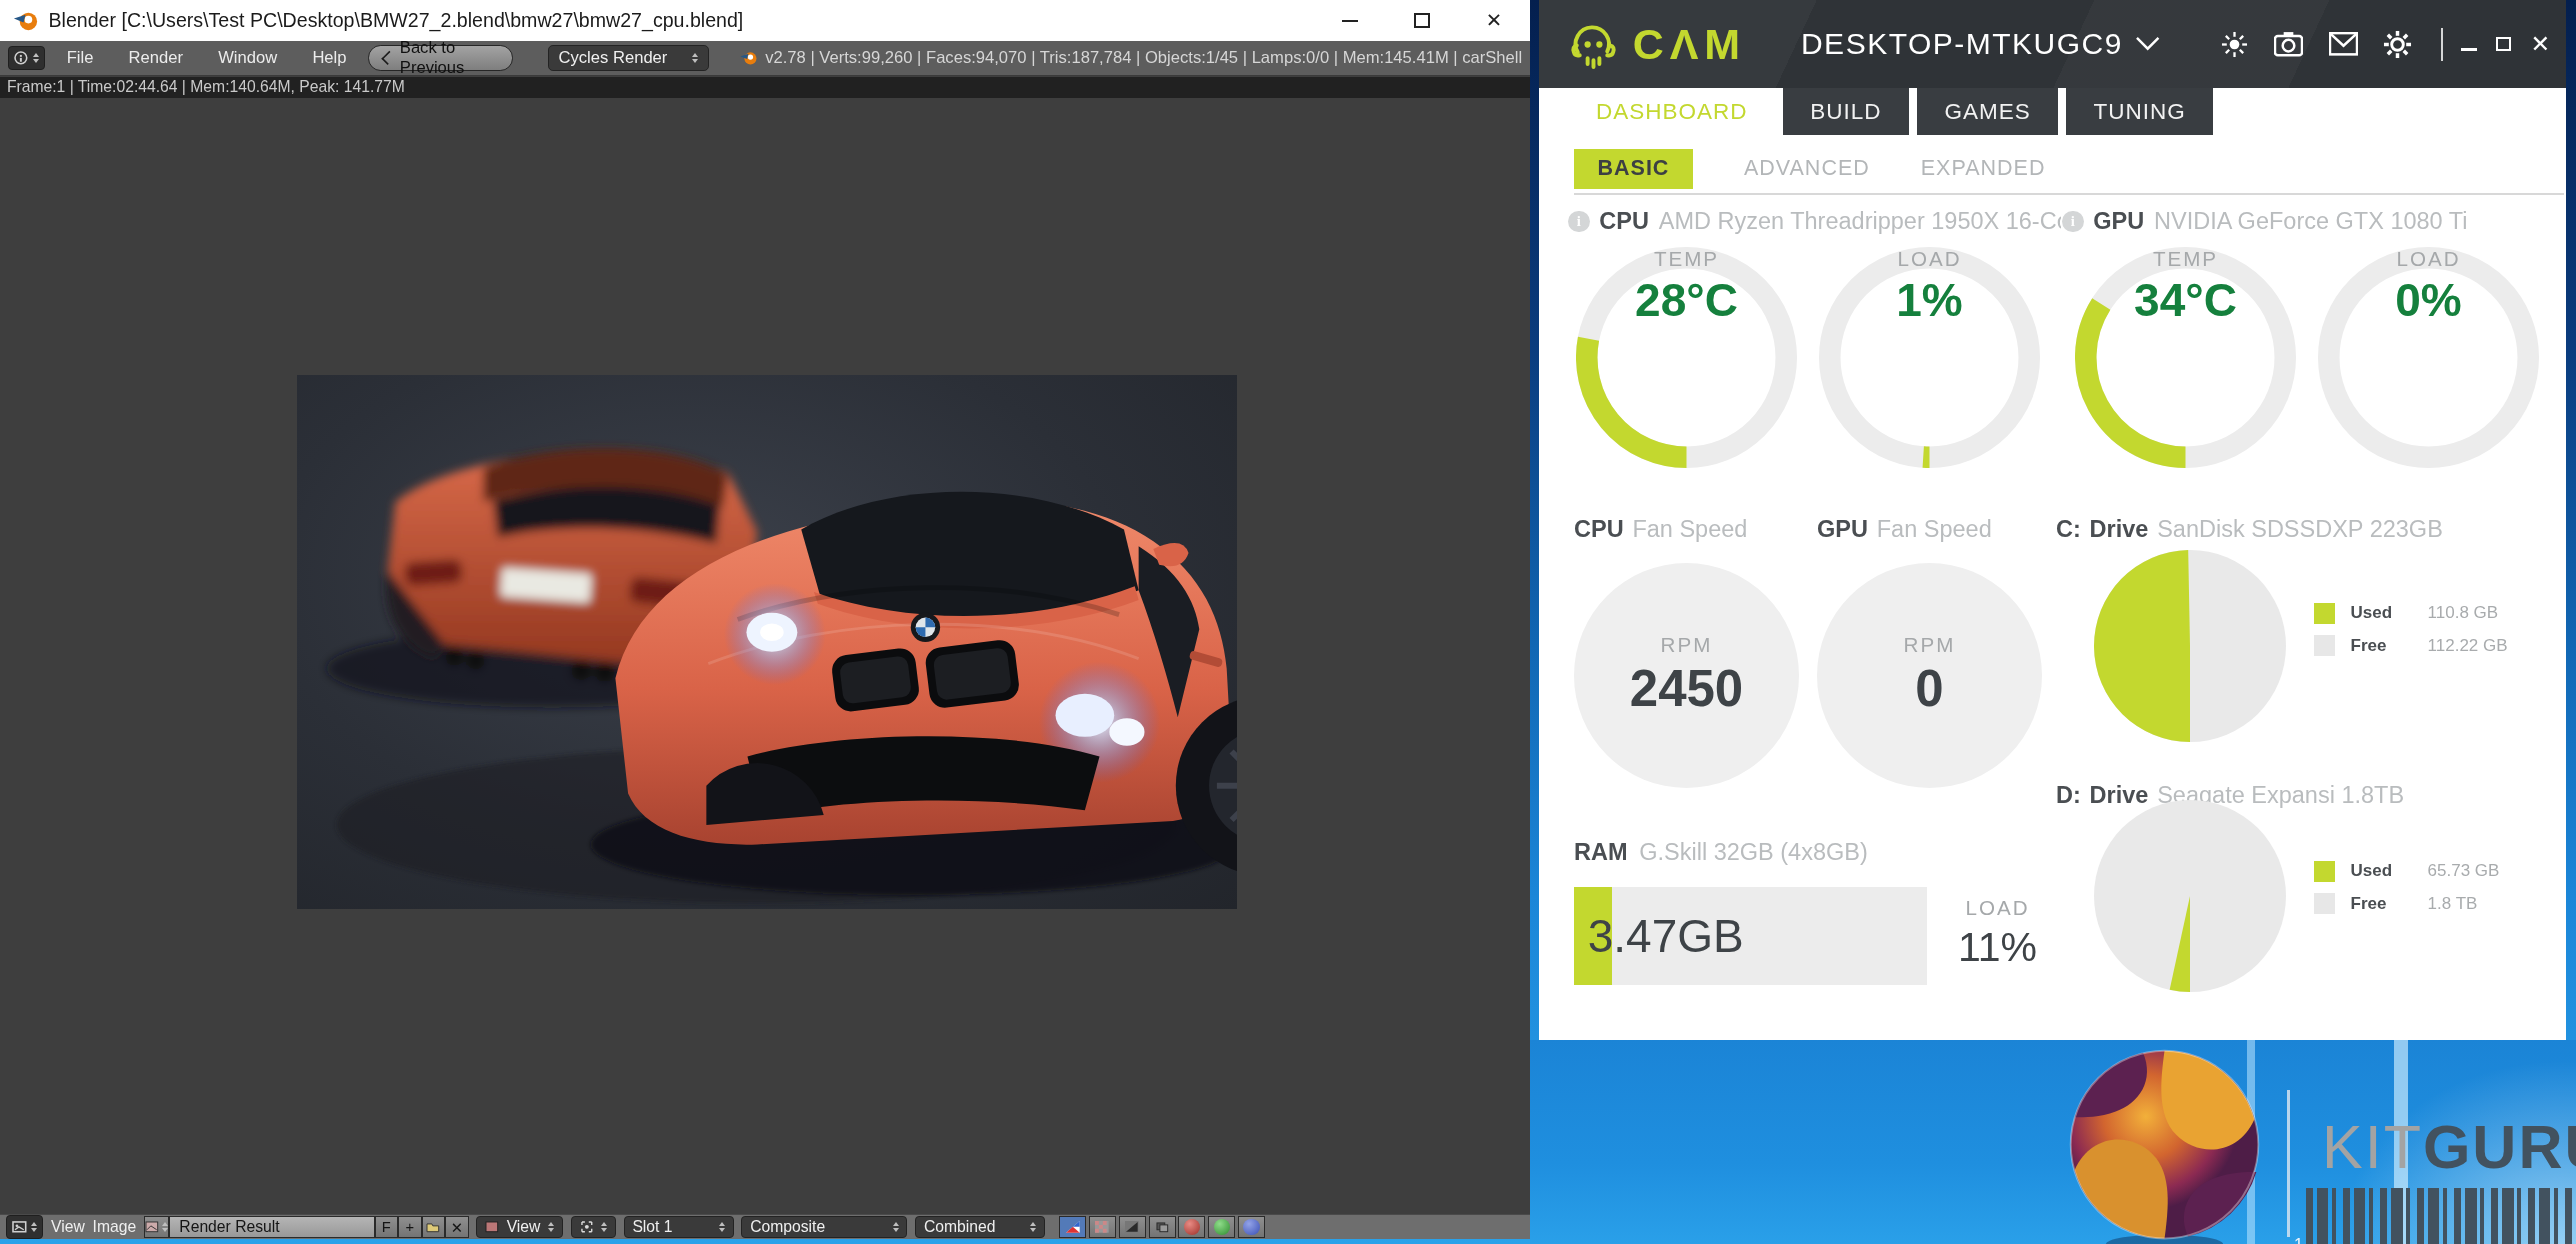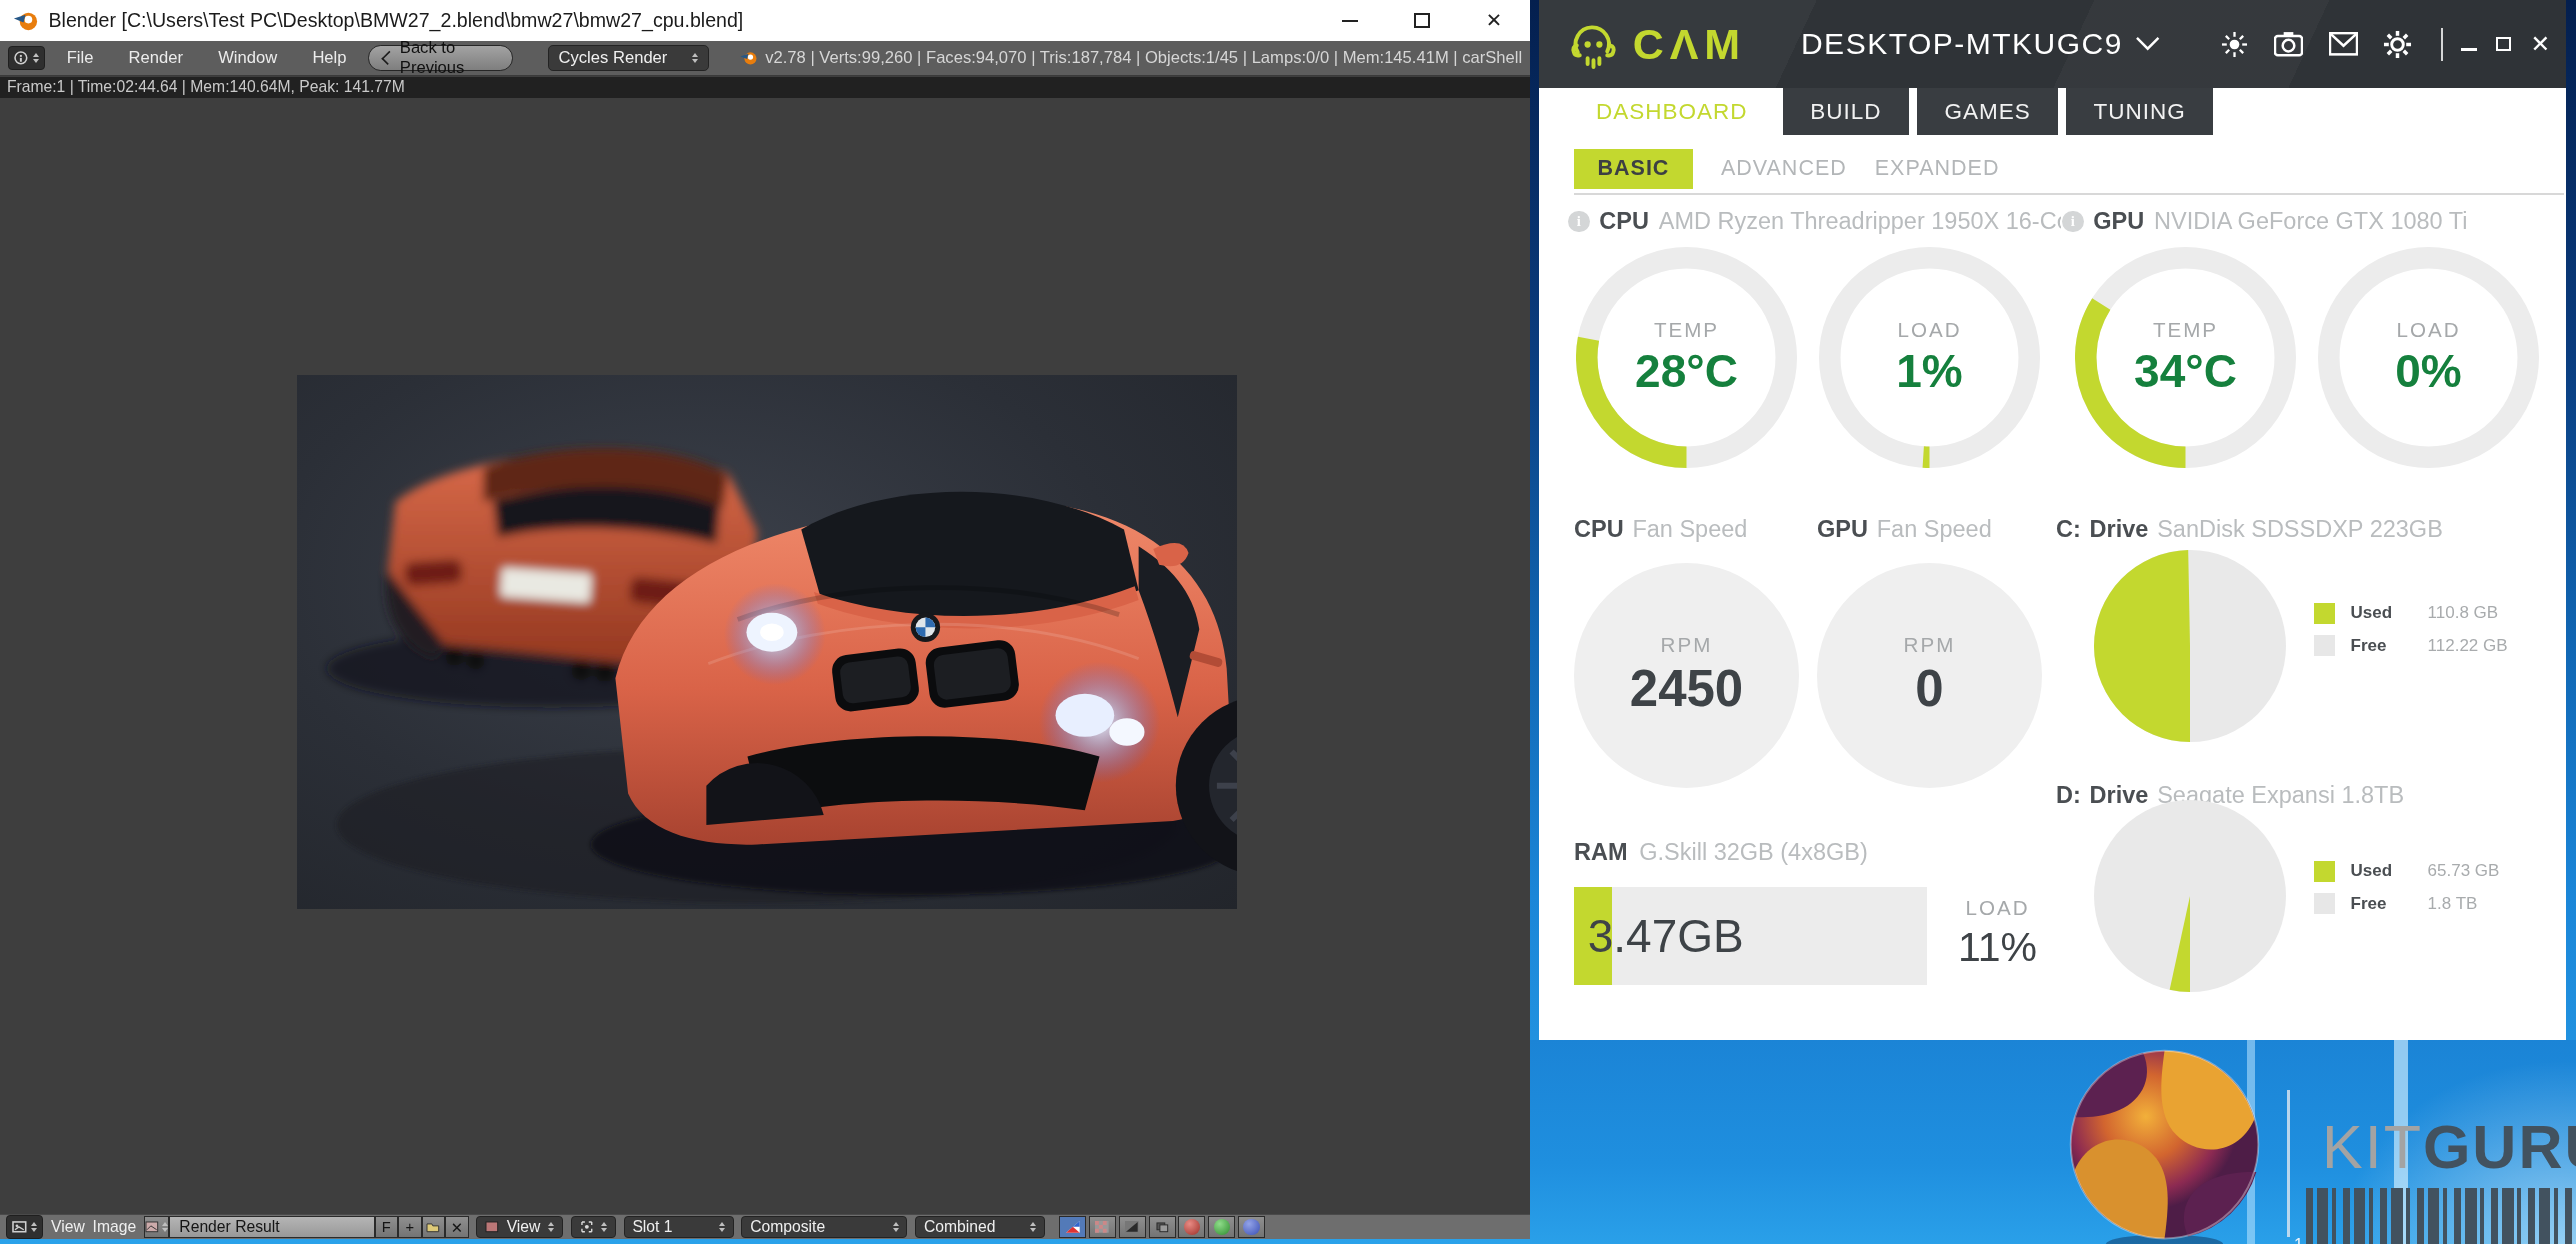--- a/index.html
+++ b/index.html
@@ -86,37 +86,37 @@
   .wmax { width:14.7px; height:14.7px; border:2px solid #fff; }
   .wclose { font-size:23.5px; font-weight:300; }
 
   .cam-tabs { position:absolute; left:0; top:88px; right:0; height:47px; display:flex; }
   .cam-tab { height:47px; display:flex; align-items:center; justify-content:center; font-size:22.5px; letter-spacing:1px;
     color:#f2f2f2; background:#393d41; padding:0 27px; margin-right:8.8px; }
   .cam-tab:first-child { margin-left:30px; }
   .cam-tab.active { background:#ffffff; color:#c3d82f; }
 
   .cam-body { position:absolute; left:0; top:135px; right:0; bottom:0; background:#fff; }
-  .subtabs { position:absolute; left:35px; top:13.7px; display:flex; align-items:center; gap:28px; font-size:21.5px; letter-spacing:1px; }
+  .subtabs { position:absolute; left:35px; top:13.7px; display:flex; align-items:center; gap:51px; font-size:21.5px; letter-spacing:1px; }
   .subtab { color:#b3b6b8; padding:7.8px 0; }
   .subtab.active { background:#c3d82f; color:#3c4043; font-weight:700; padding:7.8px 23.5px; }
   .subtab-line { position:absolute; left:35px; top:58px; right:2px; height:2px; background:#d8d8d8; }
 
   .hw-row { position:absolute; top:70px; left:0; right:0; height:33px; }
   .hw-half { position:absolute; top:0; height:33px; overflow:hidden; white-space:nowrap; display:flex; align-items:center; gap:9.8px; }
   .hw-left { left:29px; width:493px; }
   .hw-right { left:523px; width:494px; }
   .info-i { min-width:21.5px; width:21.5px; height:21.5px; border-radius:50%; background:#d4d6d7; color:#fff; font-size:14.7px; font-weight:700;
     display:flex; align-items:center; justify-content:center; font-family:"Liberation Serif", serif; }
   .hw-label { font-size:23.5px; font-weight:700; color:#4a4e52; }
   .hw-name { font-size:23.5px; color:#b9bcbe; }
 
   .gauge { position:absolute; width:221px; height:221px; }
   .gauge .gsvg, .pie .gsvg { position:absolute; inset:0; }
-  .gauge-text { position:absolute; inset:0; display:flex; flex-direction:column; align-items:center; justify-content:center; }
+  .gauge-text { position:absolute; inset:0; display:flex; flex-direction:column; align-items:center; }
   .g-label { font-size:20.6px; letter-spacing:2px; color:#a5a8aa; }
   .g-value { font-size:46px; font-weight:700; color:#15803d; margin-top:2px; }
   .g1 { left:37px; top:112px; } .g2 { left:280px; top:112px; } .g3 { left:536px; top:112px; } .g4 { left:779px; top:112px; }
 
   .row2-label { position:absolute; top:380px; height:29px; display:flex; align-items:center; gap:8.8px; white-space:nowrap; }
   .fan1 { left:35px; } .fan2 { left:278px; }
   .drive-c-label { left:517px; }
   .drive-d-label { position:absolute; top:646px; left:517px; height:29px; display:flex; align-items:center; gap:8.8px; white-space:nowrap; }
 
   .fan-circle { position:absolute; width:225px; height:225px; border-radius:50%; background:#efefef;

